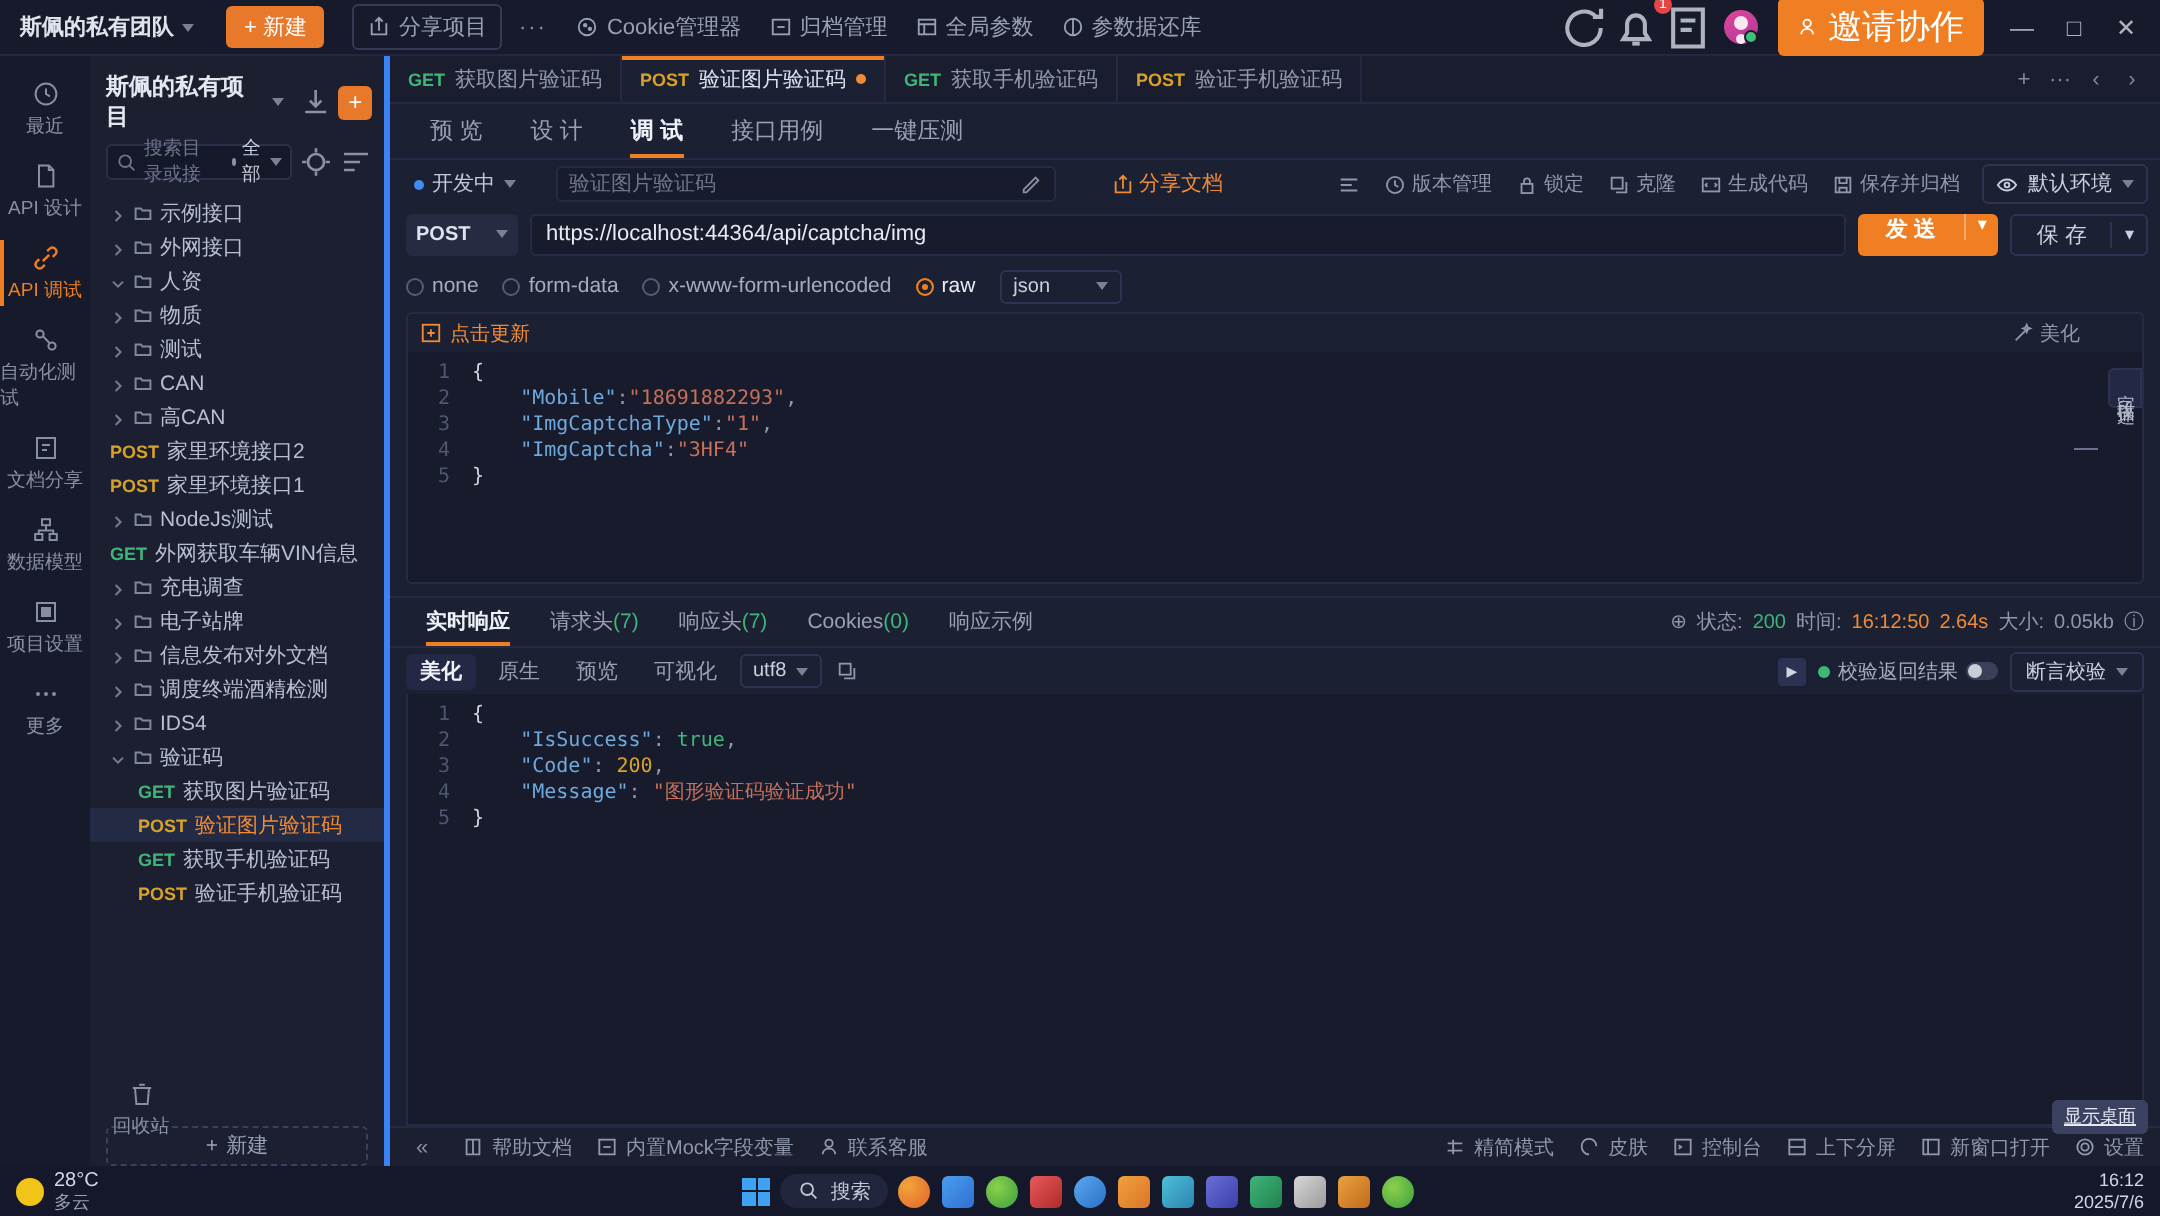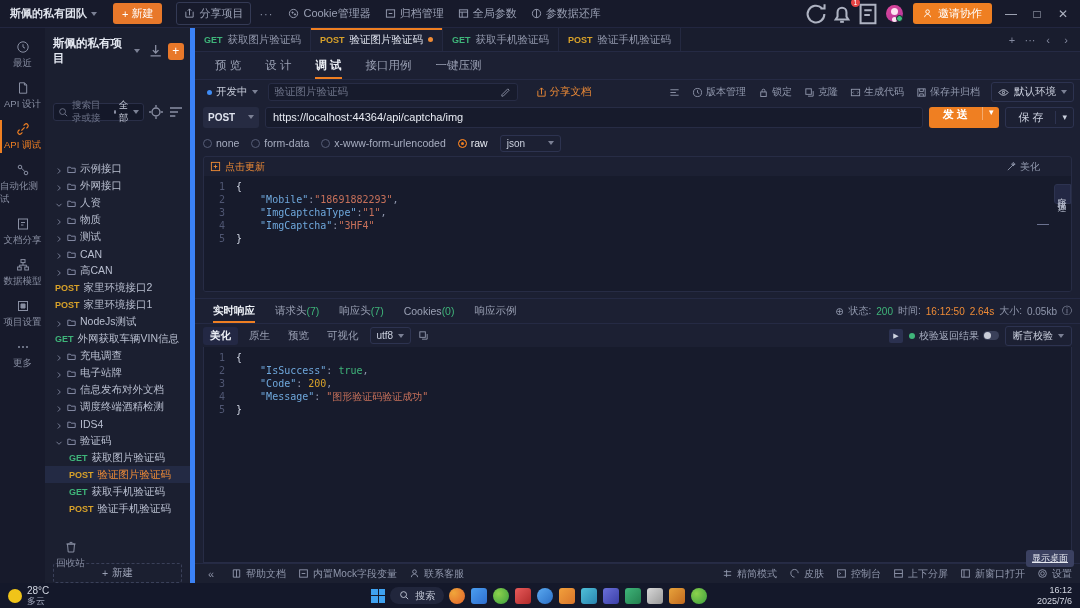--- a/index.html
+++ b/index.html
@@ -29,41 +29,41 @@
   .bell-wrap { position:relative; }
   .badge { position:absolute; top:-4px; right:-5px; background:#e54545; color:#fff;
            font-size:7px; line-height:9px; min-width:9px; height:9px; border-radius:5px;
            text-align:center; padding:0 1px; }
   .avatar { width:17px;height:17px;border-radius:50%;
             background:linear-gradient(150deg,#e0469c,#b0389a); position:relative; }
   .avatar::after{content:'';position:absolute;right:0;bottom:0;width:5px;height:5px;border-radius:50%;
             background:#3ec07a;border:1px solid #171a2b;}
   .avatar::before{content:'';position:absolute;left:5px;top:3px;width:7px;height:7px;border-radius:50%;
             background:#fbe6f1;box-shadow:0 8px 0 -1px #fbe6f1;}
-  .invite { background:#ef7f22; color:#fff; border-radius:3px; padding:3px 10px; font-size:11px;
+  .invite { background:#ef7f22; color:#fff; border-radius:3px; padding:3px 10px; font-size:17px;
             display:flex;align-items:center;gap:4px; margin:0 6px; }
   .wbtn { width:26px;height:24px;display:flex;align-items:center;justify-content:center;color:#aeb3c2;font-size:12px;}
 
   
   .main { flex:1; display:flex; min-height:0; }
 
   
   .rail { width:45px; background:#171a2b; flex:0 0 45px; display:flex; flex-direction:column;
           align-items:center; padding-top:6px; position:relative; }
   .rail-item { width:45px; padding:6px 0 5px; display:flex; flex-direction:column; align-items:center;
                gap:3px; color:#898fa3; font-size:9.5px; position:relative; }
   .rail-item .ic { width:14px;height:14px; }
   .rail-item.active { color:#ef7f22; }
   .rail-item.active::before { content:''; position:absolute; left:0; top:4px; bottom:4px; width:2px;
                background:#ef7f22; }
   .rail-bottom { position:absolute; bottom:8px; left:0; width:45px;padding-left:48px; }
 
   
-  .tree { width:150px; flex:0 0 150px; background:#1b1f30; border-right:5px solid #3b82f6;
-          display:flex; flex-direction:column;gap:31px; }
+  .tree { width:150px; flex:0 0 150px; background:#1b1f30; border-right:3px solid #3b82f6;
+          display:flex; flex-direction:column; }
   .tree-head { display:flex; align-items:center; padding:8px 6px 6px 8px; gap:4px; }
   .tree-title { font-size:11.5px; color:#e3e7f0; font-weight:bold; }
   .tree-add { background:#e8782a; width:17px;height:17px;border-radius:3px;color:#fff;
               display:flex;align-items:center;justify-content:center; font-size:12px; line-height:1; }
   .tree-search { display:flex; align-items:center; gap:4px; padding:0 6px 6px 8px; }
   .srch { flex:1; background:#141829; border:1px solid #2a2f48; border-radius:3px; height:18px;
           display:flex; align-items:center; padding:0 4px; gap:3px; color:#6e7489; font-size:9.5px; }
   .srch .all { color:#c7ccda; display:flex; align-items:center; gap:3px; }
   .dot-sm { width:4px;height:4px;border-radius:50%;background:#8b90a4;display:inline-block; }
   .ibtn { width:16px;height:16px;display:flex;align-items:center;justify-content:center;color:#8b90a4; }
@@ -93,21 +93,21 @@
   .odot { width:5px;height:5px;border-radius:50%;background:#ef8b36; }
   .strip-right { margin-left:auto; display:flex; align-items:center; gap:2px; padding:0 6px; color:#848aa0; }
   .strip-right .sb { width:16px;height:16px;display:flex;align-items:center;justify-content:center;font-size:11px;}
 
   .subtabs { height:28px; display:flex; align-items:stretch; gap:0; padding-left:8px;
              border-bottom:1px solid #252a44; }
   .stab { padding:0 12px; display:flex; align-items:center; font-size:11.5px; color:#9aa0b4; position:relative; }
   .stab.active { color:#eef1f7; font-weight:bold; }
   .stab.active::after { content:''; position:absolute; left:12px; right:12px; bottom:0; height:2px; background:#ef7f22; }
 
-  .metarow { height:24px; display:flex; align-items:center; padding:0 6px 0 8px; gap:6px; }
+  .metarow { height:24px; display:flex; align-items:center; padding:0 6px 0 8px; gap:16px; }
   .status-sel { display:flex; align-items:center; gap:4px; font-size:10.5px; color:#c3c8d6; padding:2px 4px; }
   .sdot { width:5px;height:5px;border-radius:50%;background:#3f8cf5; }
   .namefield { flex:0 0 250px; background:#171b2c; border:1px solid #272c45; border-radius:3px;
                height:18px; display:flex; align-items:center; padding:0 6px; color:#6e7489; font-size:10.5px; }
   .sharedoc { color:#ef8b36; font-size:10.5px; display:flex; align-items:center; gap:3px; margin-left:12px; }
   .meta-right { margin-left:auto; display:flex; align-items:center; gap:2px; }
   .mr-item { display:flex; align-items:center; gap:3px; color:#9097ac; font-size:10px; padding:2px 5px; }
   .envsel { display:flex;align-items:center;gap:5px; border:1px solid #2d3350; border-radius:3px;
             padding:2px 6px; color:#cbd0de; font-size:10.5px; margin-left:4px; }
 

